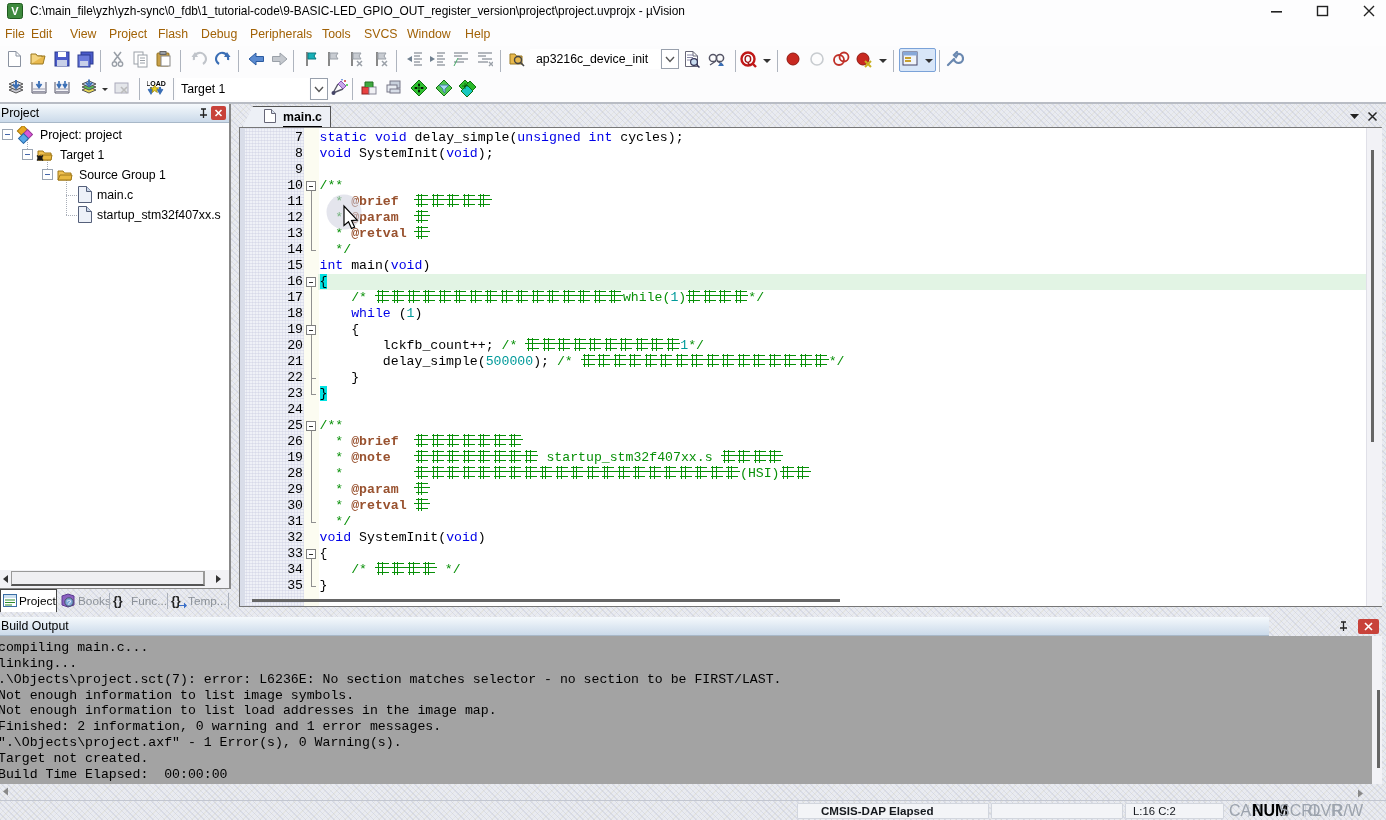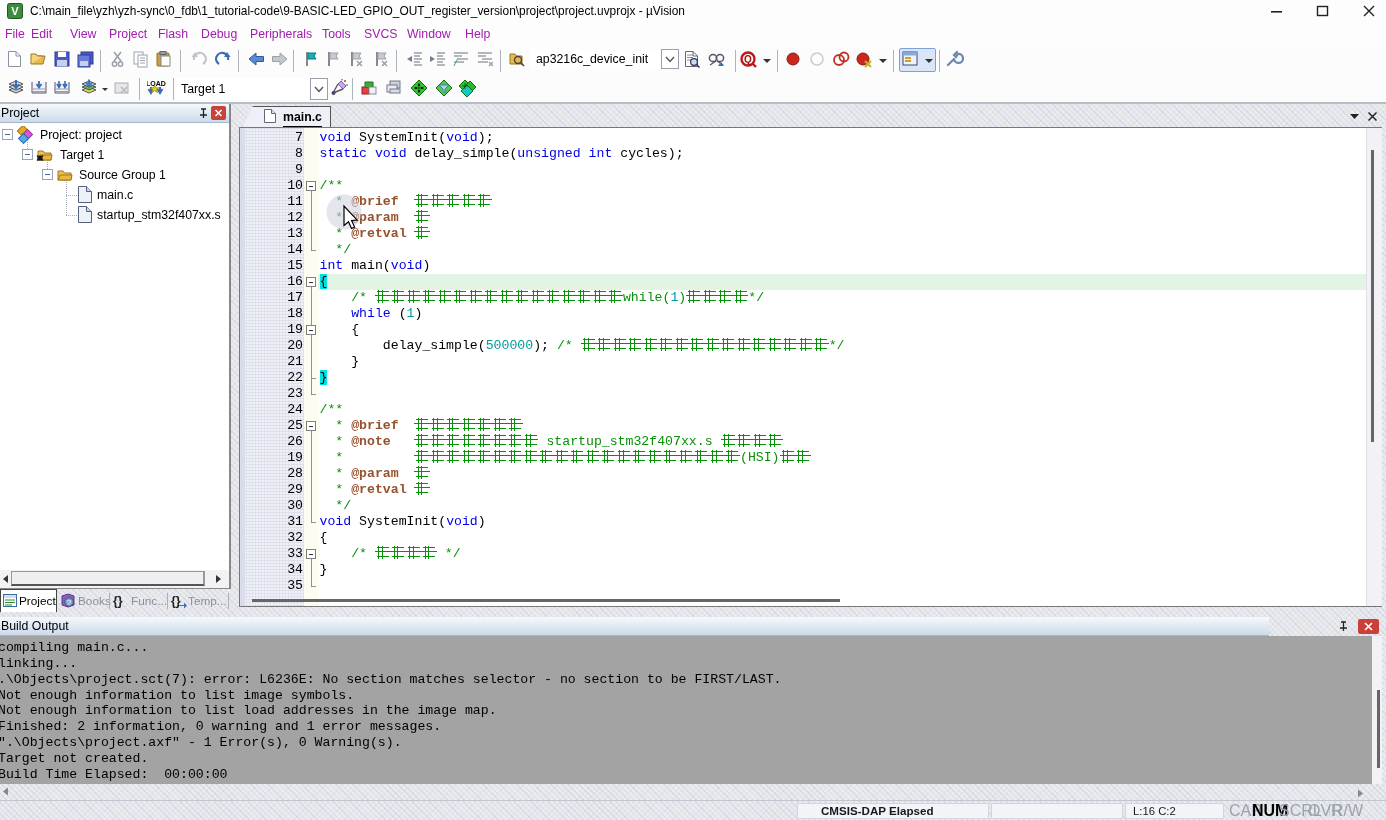--- a/index.html
+++ b/index.html
@@ -13,21 +13,21 @@
 .m{background:#00E2E2;font-weight:normal}
 .z{display:inline-block;width:15.5px;height:12.5px;vertical-align:-1.5px;background:linear-gradient(#089008,#089008) 7px 0/1.4px 100% no-repeat,linear-gradient(#089008,#089008) 2px 1px/12px 1.4px no-repeat,linear-gradient(#089008,#089008) 0 5.2px/100% 1.4px no-repeat,linear-gradient(#089008,#089008) 2px 10.4px/12px 1.4px no-repeat,linear-gradient(#089008,#089008) 3.2px 0/1.2px 100% no-repeat}
 .ln{height:16px;line-height:16px;white-space:pre}
 .bl{height:15.85px;line-height:15.85px;white-space:pre}
 .fb{position:absolute;left:306px;width:10px;height:10px;background:#fff;border:1px solid #808080;z-index:3}
 .fb::after{content:"";position:absolute;left:2px;top:4px;width:4px;height:1px;background:#303030}
 .fv{position:absolute;left:311px;width:1px;background:#909090}
 .fh{position:absolute;left:311px;width:5px;height:1px;background:#909090}
 .sep1{position:absolute;top:4px;width:1px;height:22px;background:#AEB4BE}
 .sep2{position:absolute;top:2px;width:1px;height:22px;background:#AEB4BE}
-.menu{position:absolute;top:0;height:24px;line-height:24px;font-size:12.3px;color:#a21caf}
+.menu{position:absolute;top:0;height:24px;line-height:24px;font-size:12.3px;color:#a16207}
 svg{display:block}
 .trow{position:absolute;height:20px;line-height:20px;font-size:12.3px;color:#000;white-space:nowrap}
 .tb{position:absolute;width:11px;height:11px;border:1px solid #9AA4B2;background:#fff}
 .tb::before{content:"";position:absolute;left:2px;top:4px;width:5px;height:1px;background:#4466AA}
 .stseg{position:absolute;top:2px;height:16px;background:#F3F4F7;border:1px solid #D2D6DE;border-radius:1px}
 .stat{position:absolute;top:0;height:20px;line-height:20px;font-size:16px;color:#9CA3AD}
 </style></head><body>
 
 <div class="abs" style="left:0;top:0;width:1386px;height:22px;background:#FDFDFE">
  <svg class="abs" style="left:7px;top:3px" width="16" height="16">
@@ -441,33 +441,34 @@
       <div class="ln">29</div>
       <div class="ln">30</div>
       <div class="ln">31</div>
       <div class="ln">32</div>
       <div class="ln">33</div>
       <div class="ln">34</div>
       <div class="ln">35</div>
     </div>
 
  <div class="abs mono" style="left:79.5px;top:2px;color:#000">
+      <div class="ln"><b class="k">static</b> <b class="k">void</b> delay_simple(<b class="k">unsigned</b> <b class="k">int</b> cycles);</div>
       <div class="ln"><b class="k">void</b> SystemInit(<b class="k">void</b>);</div>
-      <div class="ln"><b class="k">static</b> <b class="k">void</b> delay_simple(<b class="k">unsigned</b> <b class="k">int</b> cycles);</div>
       <div class="ln">&nbsp;</div>
       <div class="ln"><b class="c">/**</b></div>
       <div class="ln"><b class="c">  * </b><b class="d">@brief</b>  <b class="c"><i class="z"></i><i class="z"></i><i class="z"></i><i class="z"></i><i class="z"></i></b></div>
       <div class="ln"><b class="c">  * </b><b class="d">@param</b>  <b class="c"><i class="z"></i></b></div>
       <div class="ln"><b class="c">  * </b><b class="d">@retval</b> <b class="c"><i class="z"></i></b></div>
       <div class="ln"><b class="c">  */</b></div>
       <div class="ln"><b class="k">int</b> main(<b class="k">void</b>)</div>
       <div class="ln"><b class="m">{</b></div>
       <div class="ln">    <b class="c">/* </b><b class="c"><i class="z"></i><i class="z"></i><i class="z"></i><i class="z"></i><i class="z"></i><i class="z"></i><i class="z"></i><i class="z"></i><i class="z"></i><i class="z"></i><i class="z"></i><i class="z"></i><i class="z"></i><i class="z"></i><i class="z"></i><i class="z"></i></b><b class="c">while(</b><b class="n">1</b><b class="c">)</b><b class="c"><i class="z"></i><i class="z"></i><i class="z"></i><i class="z"></i></b><b class="c">*/</b></div>
       <div class="ln">    <b class="k">while</b> (<b class="n">1</b>)</div>
       <div class="ln">    {</div>
+      <div class="ln">        lckfb_count++; <b class="c">/* </b><b class="c"><i class="z"></i><i class="z"></i><i class="z"></i><i class="z"></i><i class="z"></i><i class="z"></i><i class="z"></i><i class="z"></i><i class="z"></i><i class="z"></i></b><b class="n">1</b><b class="c">*/</b></div>
       <div class="ln">        delay_simple(<b class="n">500000</b>); <b class="c">/* </b><b class="c"><i class="z"></i><i class="z"></i><i class="z"></i><i class="z"></i><i class="z"></i><i class="z"></i><i class="z"></i><i class="z"></i><i class="z"></i><i class="z"></i><i class="z"></i><i class="z"></i><i class="z"></i><i class="z"></i><i class="z"></i><i class="z"></i></b><b class="c">*/</b></div>
       <div class="ln">    }</div>
       <div class="ln"><b class="m">}</b></div>
       <div class="ln">&nbsp;</div>
       <div class="ln"><b class="c">/**</b></div>
       <div class="ln"><b class="c">  * </b><b class="d">@brief</b>  <b class="c"><i class="z"></i><i class="z"></i><i class="z"></i><i class="z"></i><i class="z"></i><i class="z"></i><i class="z"></i></b></div>
       <div class="ln"><b class="c">  * </b><b class="d">@note</b>   <b class="c"><i class="z"></i><i class="z"></i><i class="z"></i><i class="z"></i><i class="z"></i><i class="z"></i><i class="z"></i><i class="z"></i></b><b class="c"> startup_stm32f407xx.s </b><b class="c"><i class="z"></i><i class="z"></i><i class="z"></i><i class="z"></i></b></div>
       <div class="ln"><b class="c">  *         </b><b class="c"><i class="z"></i><i class="z"></i><i class="z"></i><i class="z"></i><i class="z"></i><i class="z"></i><i class="z"></i><i class="z"></i><i class="z"></i></b><b class="c"><i class="z"></i><i class="z"></i><i class="z"></i><i class="z"></i><i class="z"></i><i class="z"></i><i class="z"></i><i class="z"></i><i class="z"></i><i class="z"></i><i class="z"></i><i class="z"></i></b><b class="c">(HSI)</b><b class="c"><i class="z"></i><i class="z"></i></b></div>
       <div class="ln"><b class="c">  * </b><b class="d">@param</b>  <b class="c"><i class="z"></i></b></div>
       <div class="ln"><b class="c">  * </b><b class="d">@retval</b> <b class="c"><i class="z"></i></b></div>

